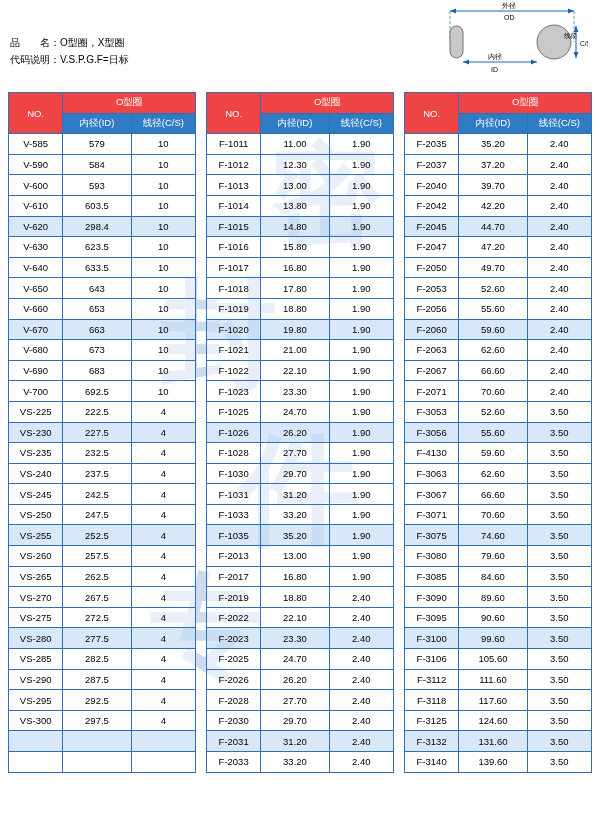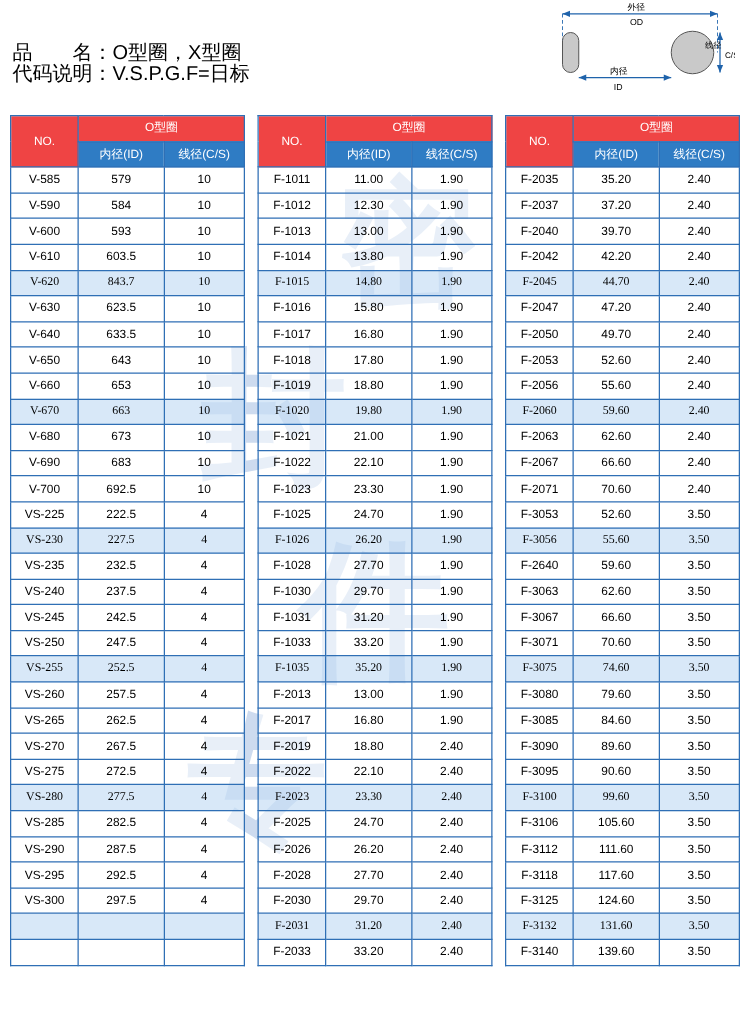--- a/index.html
+++ b/index.html
@@ -20,21 +20,21 @@
     width: 600px;
     height: 816px;
   }
 
   
   .header {
     position: absolute;
     left: 10px;
     top: 34px;
     width: 420px;
-    font-size: 16px;
+    font-size: 10px;
     line-height: 17px;
   }
   .header .row {
     white-space: nowrap;
   }
 
   
   .diagram {
     position: absolute;
     right: 12px;
@@ -105,21 +105,21 @@
     font-size: 9px;
     font-weight: bold;
     height: 20px;
     margin-top: 19px;
   }
   .c-no { width: 54px; }
   .c-id { width: 68px; }
   .c-cs { width: 64px; }
 
   tr.r-even td { background: #ffffff; }
-  tr.r-alt td { background: #d8e6f6; font-family: Liberation Serif, serif; }
+  tr.r-alt td { background: #d8e6f6; }
   td.empty { height: 19.6px; }
 
   
   tr.r-even td { background: rgba(255,255,255,0.55); }
   tr.r-alt td  { background: rgba(200,222,245,0.70); }
 </style>
 </head>
 <body>
 
 <div class="page">
@@ -203,21 +203,21 @@
             <td>593</td>
             <td>10</td>
           </tr>
           <tr class="r-even">
             <td>V-610</td>
             <td>603.5</td>
             <td>10</td>
           </tr>
           <tr class="r-alt">
             <td>V-620</td>
-            <td>843.7</td>
+            <td>298.4</td>
             <td>10</td>
           </tr>
           <tr class="r-even">
             <td>V-630</td>
             <td>623.5</td>
             <td>10</td>
           </tr>
           <tr class="r-even">
             <td>V-640</td>
             <td>633.5</td>
@@ -607,21 +607,21 @@
             <td>F-3053</td>
             <td>52.60</td>
             <td>3.50</td>
           </tr>
           <tr class="r-alt">
             <td>F-3056</td>
             <td>55.60</td>
             <td>3.50</td>
           </tr>
           <tr class="r-even">
-            <td>F-2640</td>
+            <td>F-4130</td>
             <td>59.60</td>
             <td>3.50</td>
           </tr>
           <tr class="r-even">
             <td>F-3063</td>
             <td>62.60</td>
             <td>3.50</td>
           </tr>
           <tr class="r-even">
             <td>F-3067</td>

